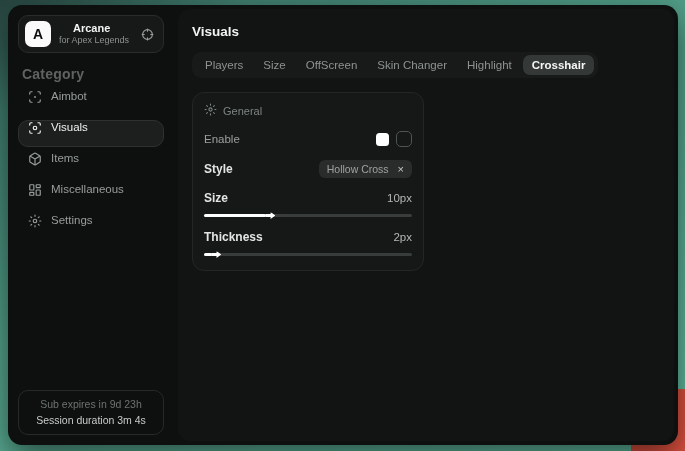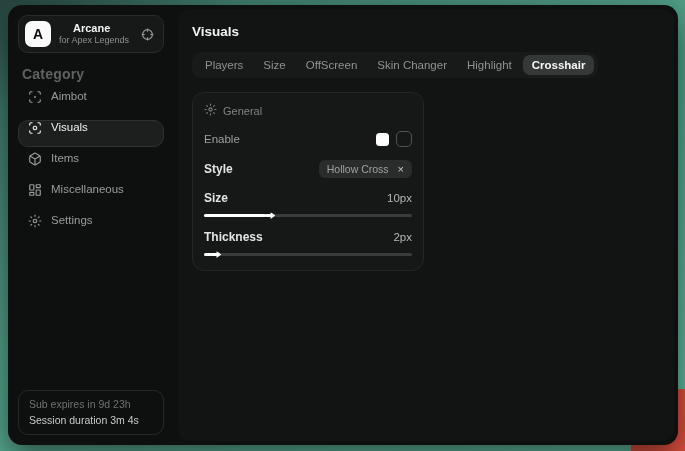--- a/index.html
+++ b/index.html
@@ -13,21 +13,21 @@
   .logo-box { height:38px; flex:none; border:1px solid #292c2b; background:#161918; border-radius:10px; display:flex; align-items:center; gap:8px; padding:0 9px 0 6px; }
   .logo-tile { width:26px; height:26px; border-radius:7px; background:#fafafa; color:#0b0d0c; font-weight:bold; font-size:14px; display:flex; align-items:center; justify-content:center; }
   .logo-text { line-height:1.3; }
   .logo-name { font-size:11px; font-weight:700; color:#f2f4f3;margin-left:14px; }
   .logo-sub { font-size:9px; color:#8d928f; }
   .logo-crosshair { margin-left:auto; color:#9aa09d; display:flex; }
   .category { font-size:14px; color:#5e6360; margin:13px 4px 7px; letter-spacing:.2px;font-weight:bold; }
   .nav-item { display:flex; gap:9px; height:27px; padding:0 9px; border-radius:10px; color:#989d9a; font-size:11.5px; border:1px solid transparent; margin-bottom:4px; cursor:pointer; }
   .nav-item.active { background:#1c1f1e; border-color:#2e3130; color:#eff1f0; }
   .nav-item svg { flex:none; }
-  .footer-box { margin-top:auto; border:1px solid #262928; border-radius:10px; padding:7px 10px 8px; }
+  .footer-box { margin-top:auto; border:1px solid #262928; border-radius:10px; padding:7px 10px 8px;text-align:center; }
   .footer-line1 { font-size:10.5px; color:#6d7370; }
   .footer-line2 { font-size:10.5px; color:#c7cbc9; margin-top:4px; }
 
   
   .main { flex:1; margin:4px 4px 4px 6px; background:#111413; border-radius:12px; padding:12px 14px; }
   .main-title { font-size:13.5px; font-weight:700; color:#f2f4f3; margin:3px 0 13px; }
   .tabbar { display:inline-flex; align-items:center; background:#171a19; border-radius:9px; padding:3px 4px; gap:2px; }
   .tab { font-size:11.5px; color:#8e938f; padding:4px 9px; border-radius:7px; cursor:pointer; white-space:nowrap; }
   .tab.active { background:#343837; color:#f5f6f5; font-weight:600; }
 

